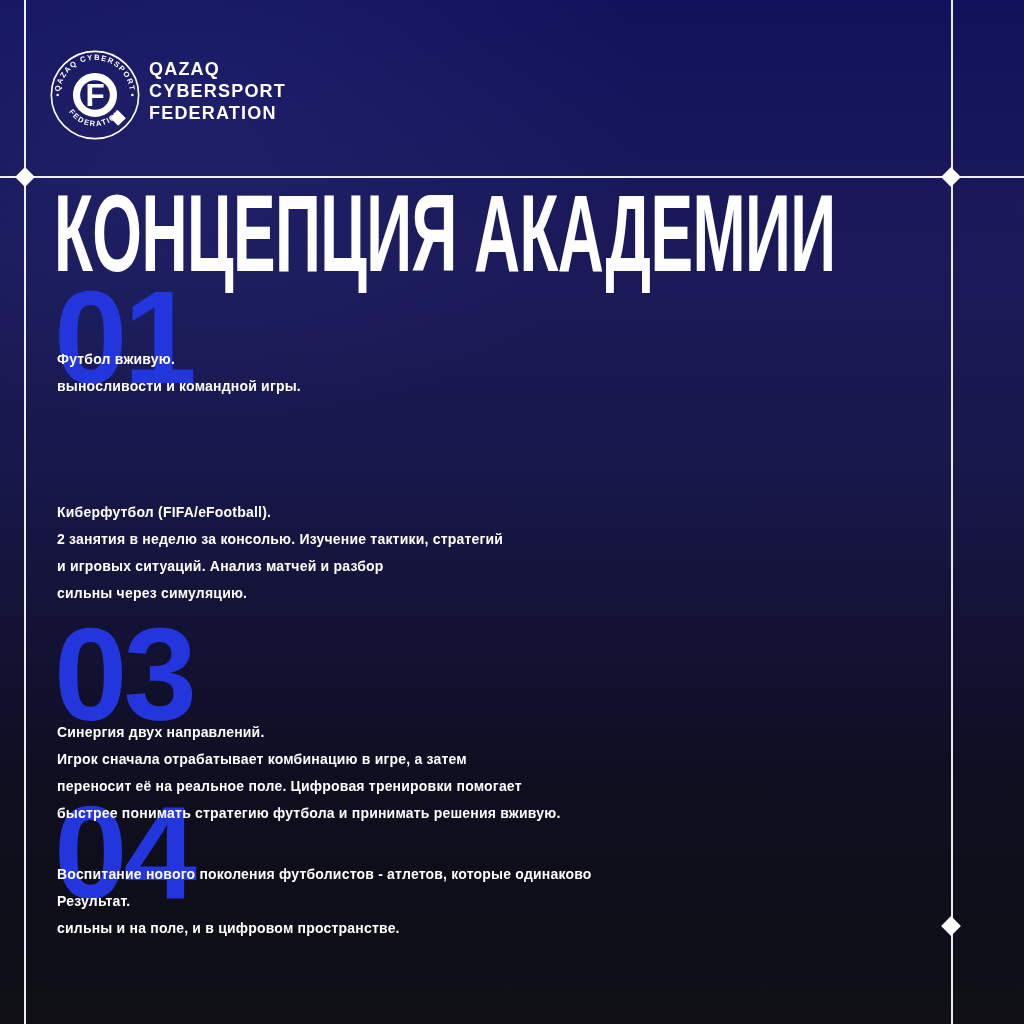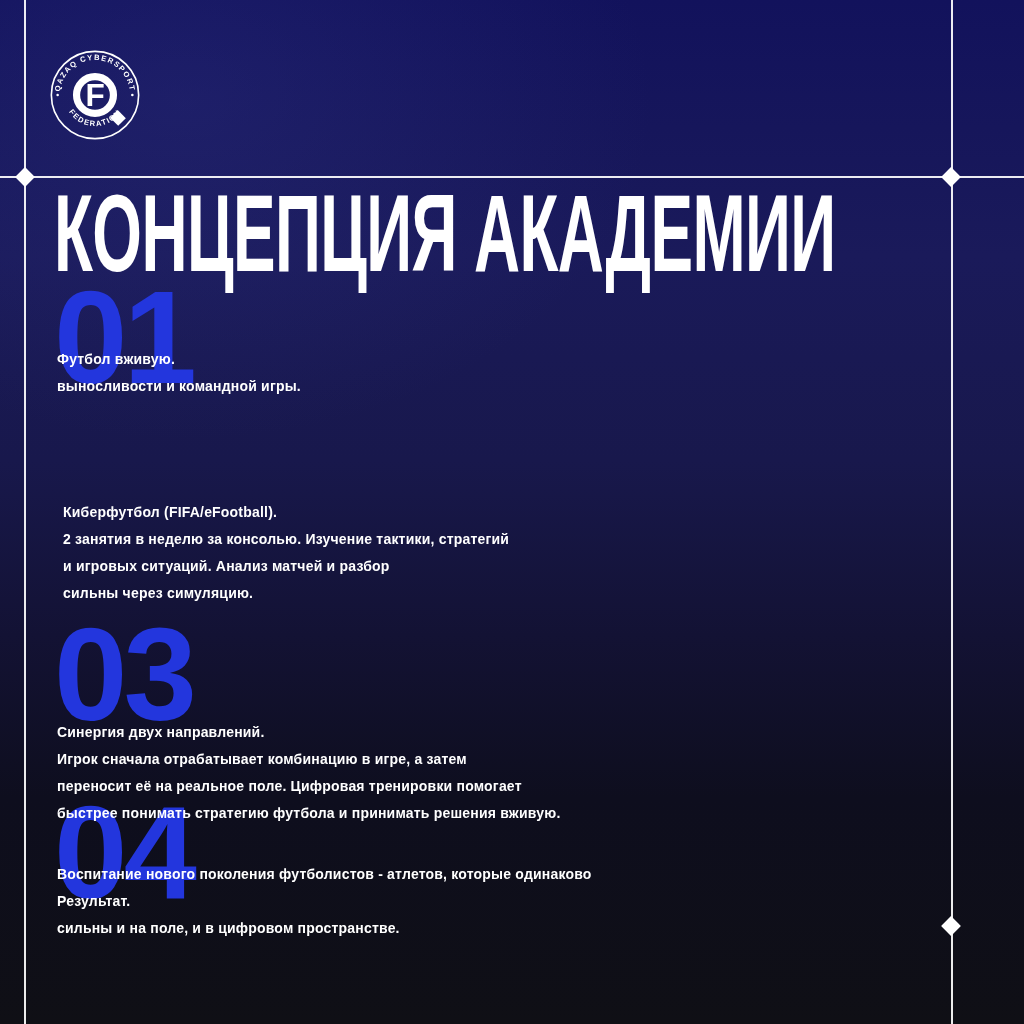--- a/index.html
+++ b/index.html
@@ -26,21 +26,21 @@
   
   .title{position:absolute;left:54px;top:178px;margin:0;color:#fff;
     font-size:110px;font-weight:800;line-height:1;letter-spacing:-1px;
     white-space:nowrap;transform:scaleX(0.58);transform-origin:left top;}
   
   .num{position:absolute;left:54px;margin:0;color:#2336dd;font-size:132px;
     font-weight:800;line-height:1;letter-spacing:-4px;z-index:1;text-align:right;}
   .txt{position:absolute;left:57px;margin:0;color:#fff;font-size:14px;
     font-weight:700;line-height:27px;letter-spacing:0.2px;z-index:2;}
   .n1{top:272px;} .t1{top:346px;}
-  .n2{top:429px;} .t2{top:499px;margin-left:6px;}
+  .n2{top:429px;} .t2{top:499px;}
   .n3{top:609px;} .t3{top:719px;}
   .n4{top:787px;} .t4{top:861px;}
   .badge-arc-text{font-size:8.4px;font-weight:bold;letter-spacing:1.5px;fill:#fff;
     font-family:"Liberation Sans",sans-serif;}
   .badge-f{font-size:35px;font-weight:bold;fill:#fff;font-family:"Liberation Sans",sans-serif;}
 </style>
 </head>
 <body>
 
 <div class="canvas">
@@ -64,20 +64,25 @@
     <text class="badge-arc-text">
       <textPath href="#arcBot" startOffset="50%" text-anchor="middle">FEDERATION</textPath>
     </text>
     <circle cx="8.5" cy="50" r="1.4" fill="#fff"></circle>
     <circle cx="91.5" cy="50" r="1.4" fill="#fff"></circle>
     <circle cx="50" cy="50" r="20.5" fill="none" stroke="#fff" stroke-width="8"></circle>
     <line x1="71" y1="71" x2="80" y2="80" stroke="#fff" stroke-width="12"></line>
     <text class="badge-f" x="50" y="62" text-anchor="middle">F</text>
   </svg>
 
+  <div class="wordmark">
+    <div>QAZAQ</div>
+    <div>CYBERSPORT</div>
+    <div>FEDERATION</div>
+  </div>
 
   <h1 class="title">КОНЦЕПЦИЯ АКАДЕМИИ</h1>
 
   <div class="num n1">01</div>
   <div class="txt t1">
     <div>Футбол вживую.</div>
     <div>выносливости и командной игры.</div>
   </div>
 
   <div class="txt t2">

